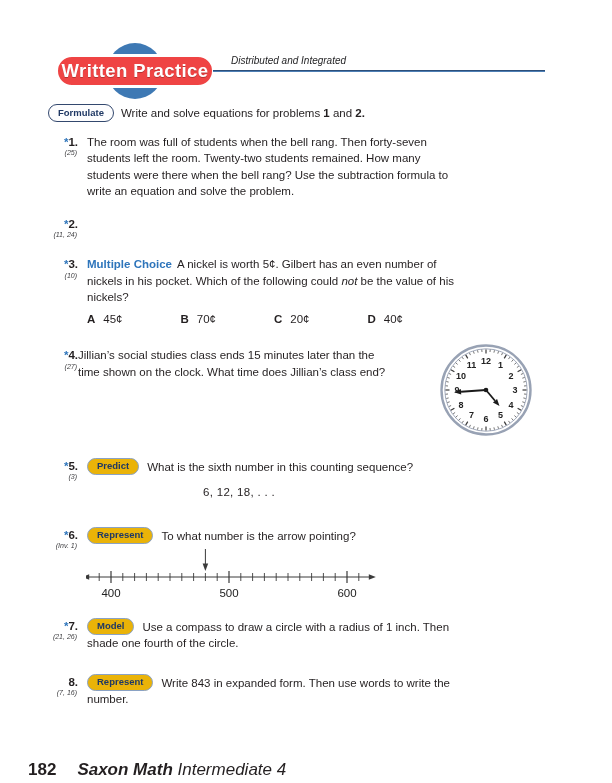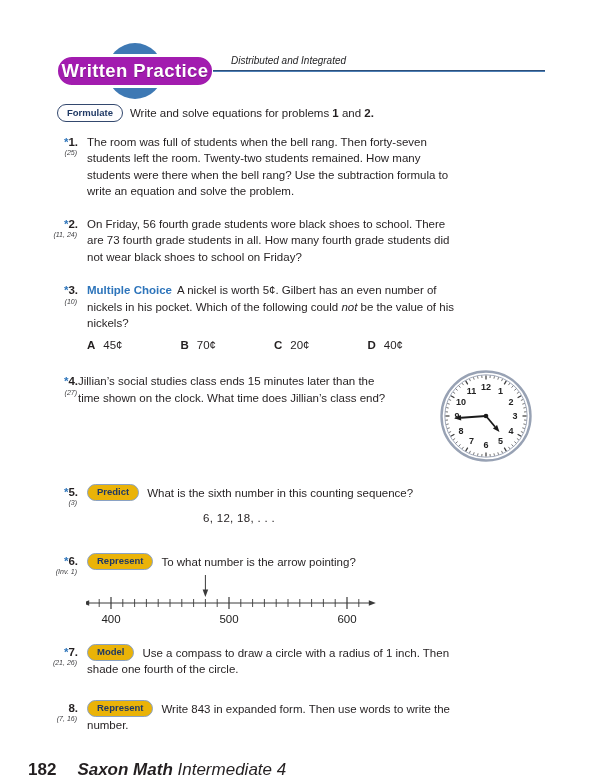--- a/index.html
+++ b/index.html
@@ -5,37 +5,37 @@
   * { margin:0; padding:0; box-sizing:border-box; }
   body { background:#e8e8e8; font-family:"Liberation Sans", sans-serif; }
   .page { position:relative; width:612px; height:783px; background:#ffffff; margin:0 auto;
           color:#231f20; font-size:11.5px; line-height:16.5px; overflow:hidden; }
 
   
   .header { position:absolute; left:0; top:0; width:612px; height:100px; }
   .banner-circle { position:absolute; left:107px; top:43px; width:56px; height:56px;
                    border-radius:50%; background:#3e79b4; }
   .banner-pill { position:absolute; left:55px; top:54px; width:160px; height:34px;
-                 background:#a21caf; border:3px solid #ffffff; border-radius:19px;
+                 background:#ef4444; border:3px solid #ffffff; border-radius:19px;
                  display:flex; align-items:center; justify-content:center; }
   .banner-pill span { color:#ffffff; font-weight:bold; font-size:18.5px; letter-spacing:0.4px;
                       text-shadow:0 1px 0 rgba(0,0,0,0.25); }
   .tagline { position:absolute; left:231px; top:53px; font-style:italic; font-size:10px; color:#1d1d1f; }
   .header-rule { position:absolute; left:213px; top:70px; width:332px; height:2px;
                  background:#4d7fb5; border-top:1px solid #2c4e79; }
 
   
   .content { position:absolute; left:48px; top:104px; width:520px; }
 
   .badge { display:inline-block; font-weight:bold; font-size:9.5px; line-height:12px;
            color:#1f3864; padding:1.5px 9px 2px; border-radius:9px; vertical-align:1px;
            border:1.3px solid #8aa2c4; background:#eab308; white-space:nowrap; }
   .badge.dark-border { border-color:#33486e; background:#fdfdfe; }
 
-  .directions { margin-left:9px; margin-bottom:12px; }
+  .directions { margin-bottom:12px; }
   .directions .badge { margin-right:7px; }
 
   .problem { display:flex; align-items:flex-start; }
   .pnum { width:30px; flex:0 0 30px; text-align:right; white-space:nowrap; }
   .pnum .star { color:#2e75bb; font-weight:bold; }
   .pnum .num { font-weight:bold; }
   .pnum .ref { display:block; font-style:italic; font-size:7px; line-height:8px;
                color:#3f3f42; padding-right:1px; margin-top:-1px; }
   .pcontent { margin-left:9px; width:374px; }
   .pcontent .badge { margin-right:8px; }
@@ -92,21 +92,20 @@
         <span class="ref">(25)</span>
       </div>
       <div class="pcontent">The room was full of students when the bell rang. Then forty-seven students left the room. Twenty-two students remained. How many students were there when the bell rang? Use the subtraction formula to write an equation and solve the problem.</div>
     </div>
 
     <div class="problem mb2">
       <div class="pnum">
         <span class="star">*</span><span class="num">2.</span>
         <span class="ref">(11, 24)</span>
       </div>
-      <div class="pcontent">On Friday, 56 fourth grade students wore black shoes to school. There are 73 fourth grade students in all. How many fourth grade students did not wear black shoes to school on Friday?</div>
     </div>
 
     <div class="problem mb3">
       <div class="pnum">
         <span class="star">*</span><span class="num">3.</span>
         <span class="ref">(10)</span>
       </div>
       <div class="pcontent">
         <span class="mc-lead">Multiple Choice</span><span>A nickel is worth 5¢. Gilbert has an even number of nickels in his pocket. Which of the following could </span><i>not</i><span> be the value of his nickels?</span>
         <div class="choices">

